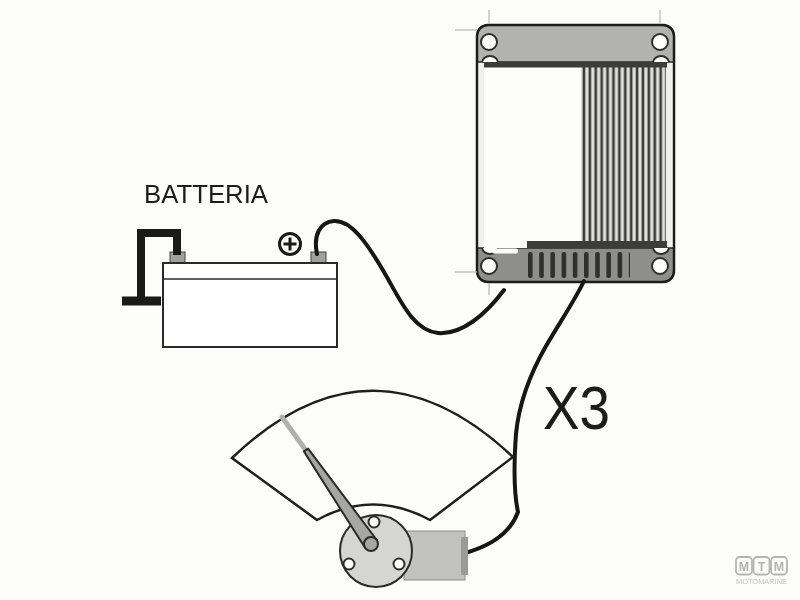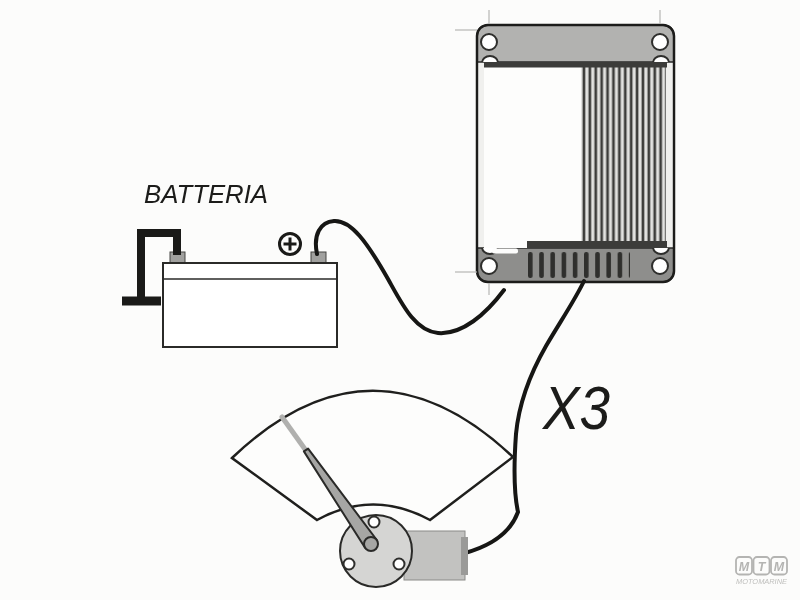--- a/index.html
+++ b/index.html
@@ -1,17 +1,17 @@
 <!DOCTYPE html>
 <html><head>
 <meta charset="utf-8">
 <style>
   html,body{margin:0;padding:0;background:#ffffff;}
   .stage{position:relative;width:800px;height:600px;overflow:hidden;
-         font-family:"Liberation Sans", sans-serif;font-style:italic;}
+         font-family:"Liberation Sans", sans-serif;}
   .stage svg{position:absolute;left:0;top:0;}
   text{font-family:"Liberation Sans", sans-serif;}
   .outline{fill:none;stroke:#1c1c1a;stroke-width:2.5;}
   .thinline{stroke:#2a2a28;stroke-width:1.5;}
   .hole{fill:#ffffff;stroke:#2e2e2c;stroke-width:2;}
   .notch{fill:#ffffff;stroke:#2e2e2c;stroke-width:2;}
   .tick{stroke:#b6b6b4;stroke-width:1.2;}
   .wire{fill:none;stroke-width:4;stroke-linecap:round;}
   .ground{stroke:#1a1a18;fill:none;}
 </style>

